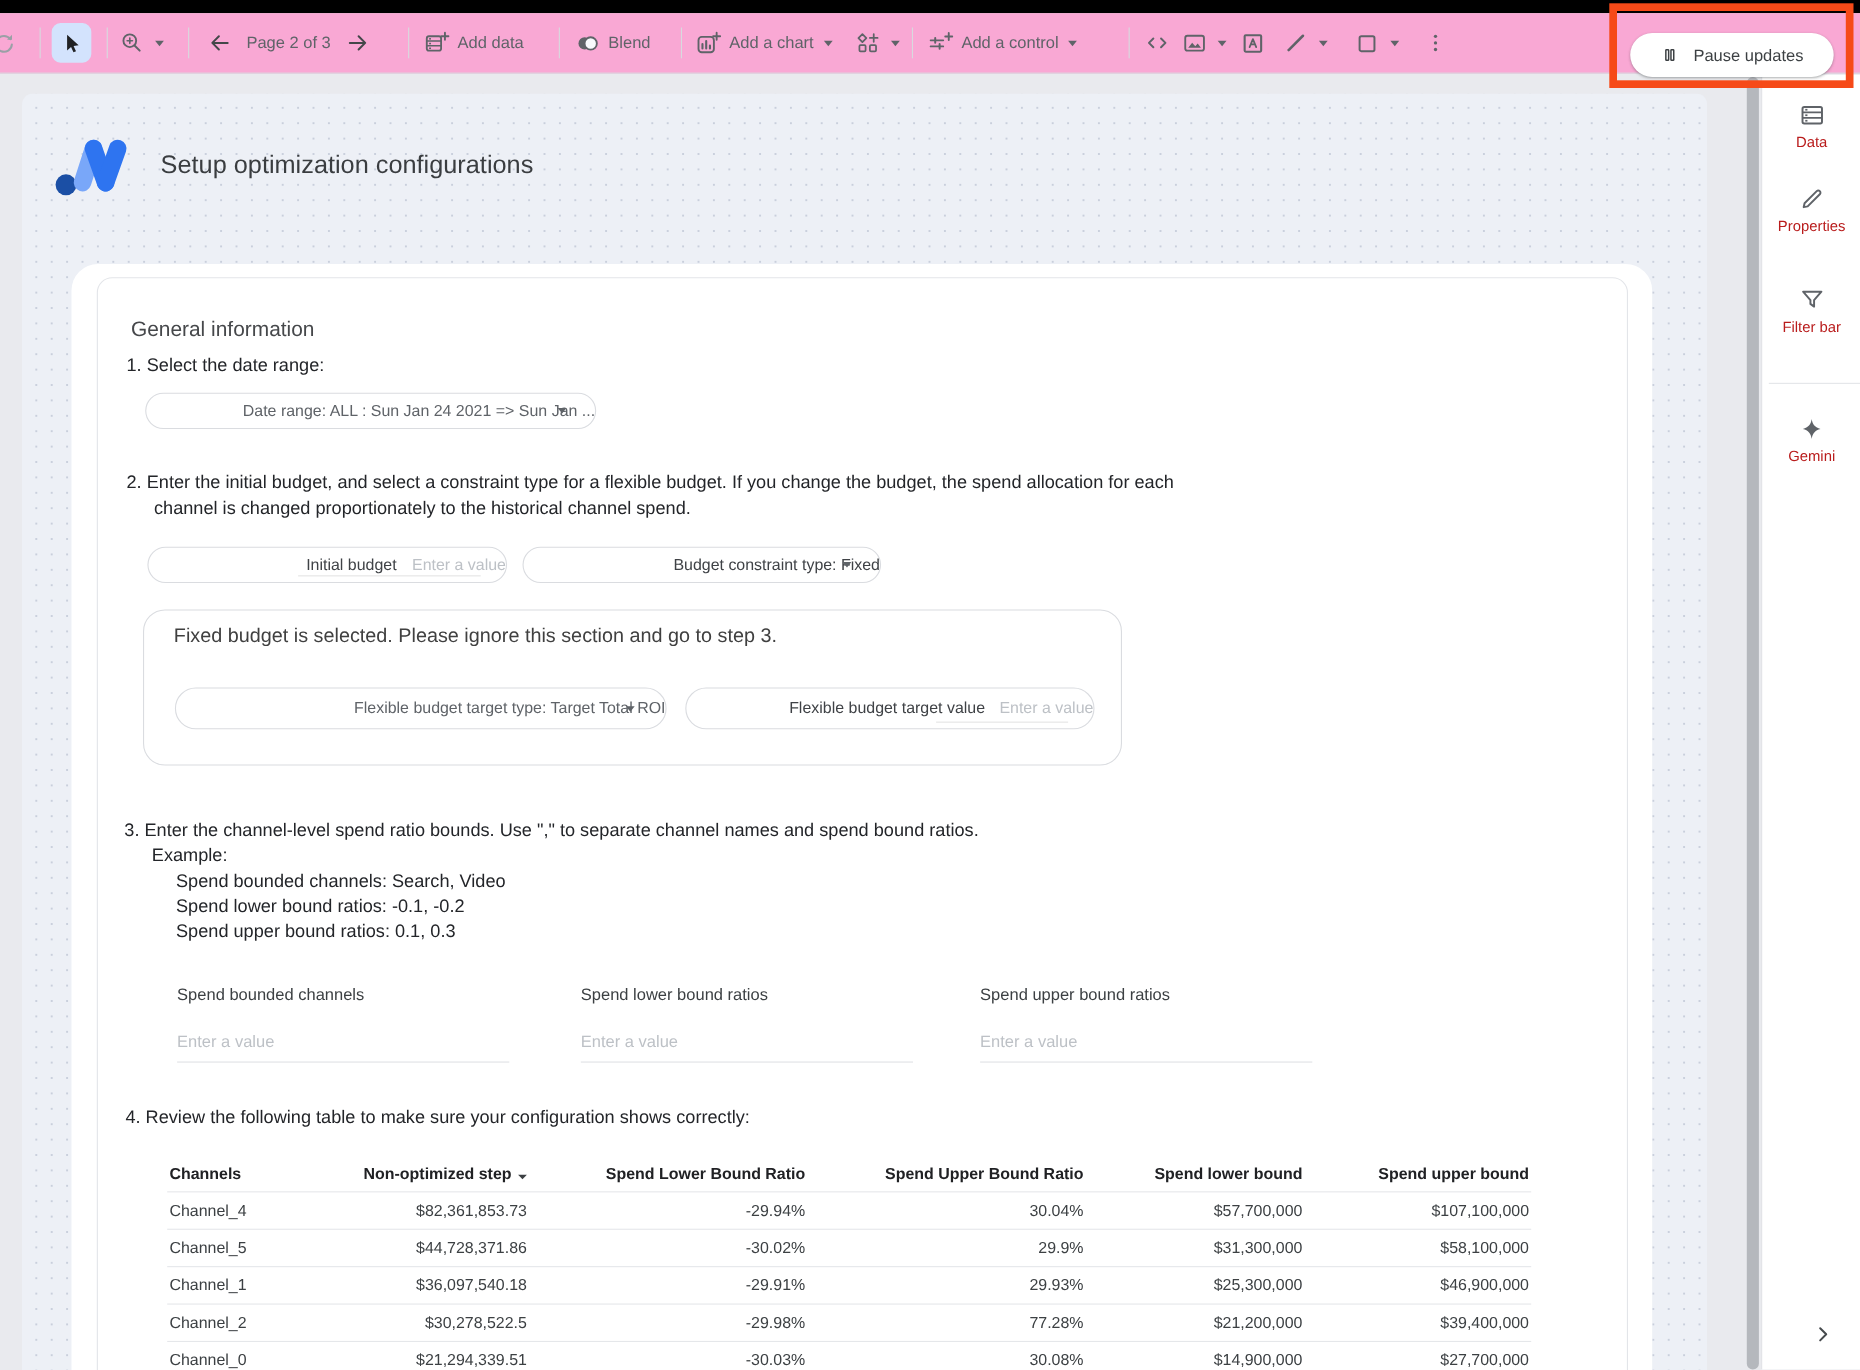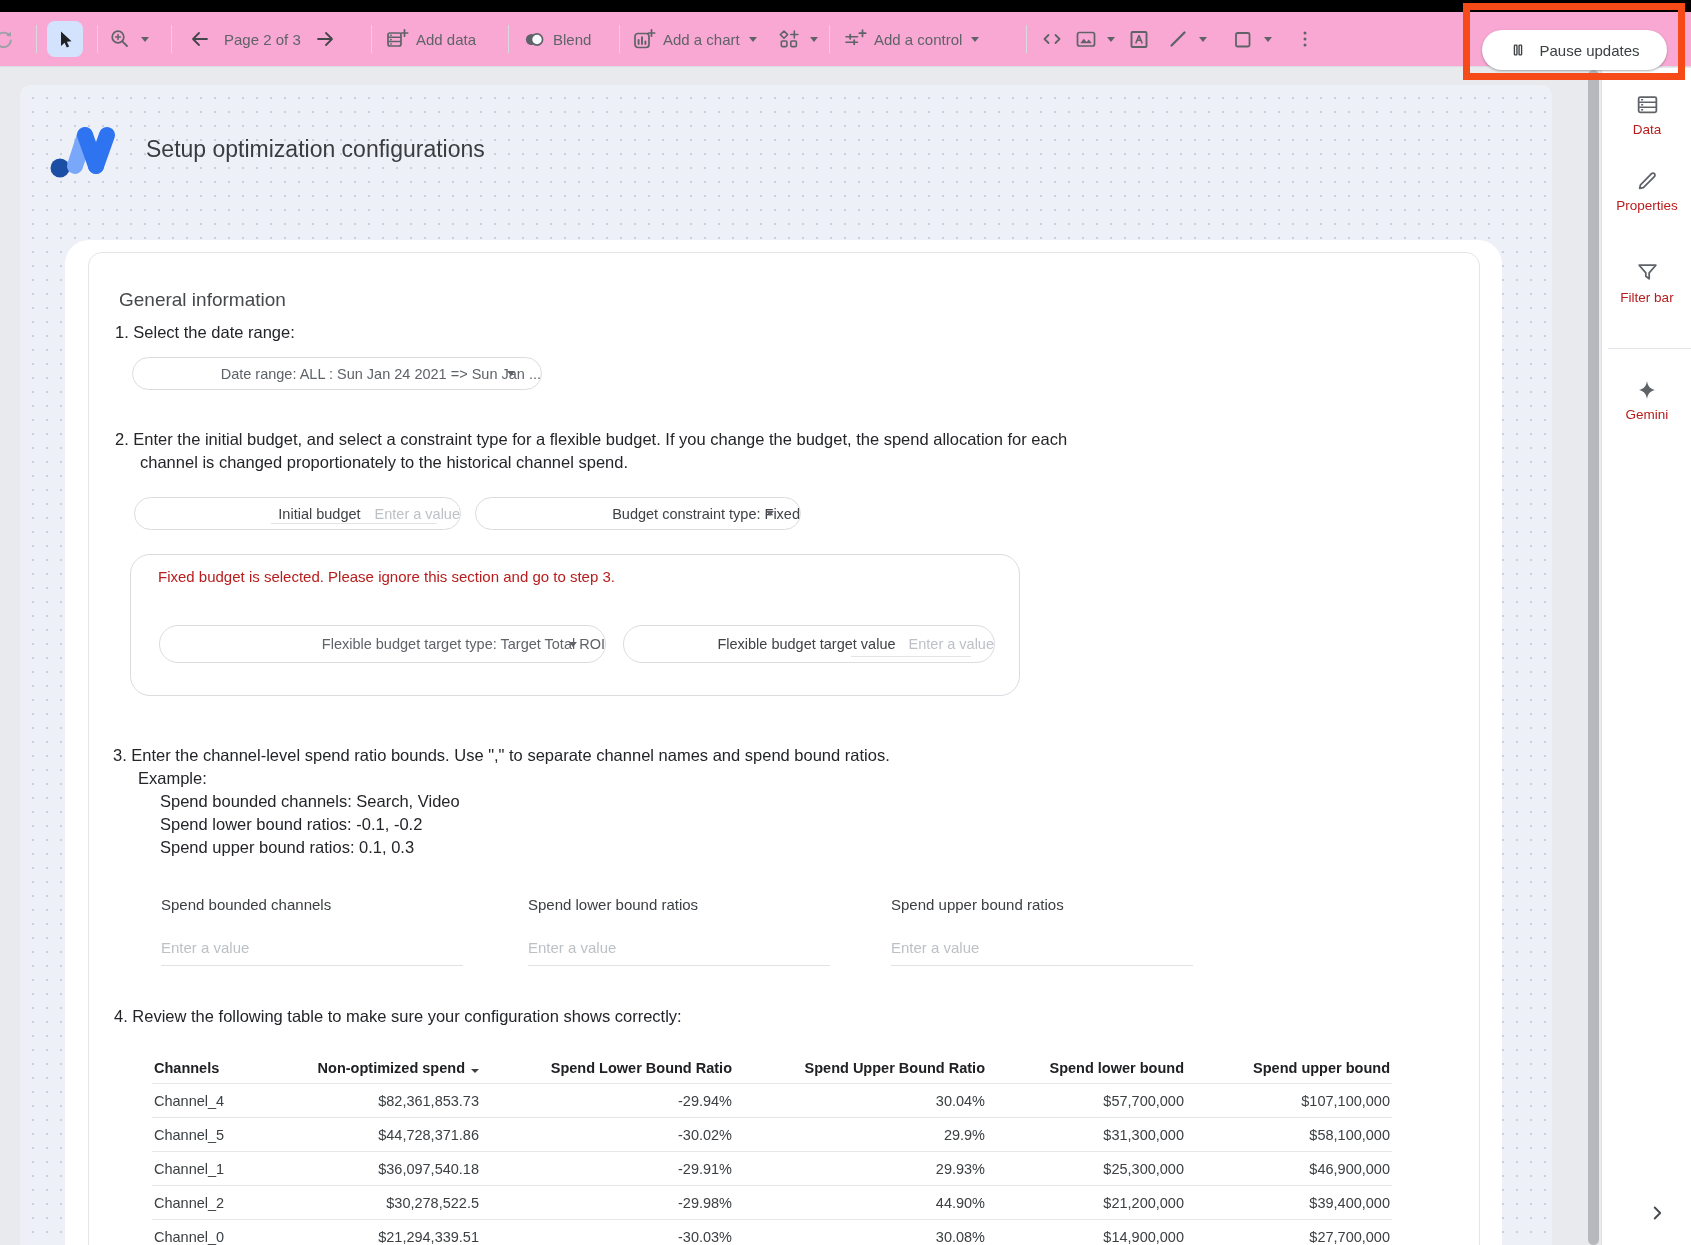--- a/index.html
+++ b/index.html
@@ -50,21 +50,21 @@
   .pill { position:absolute; height:33px; border:1px solid #dadce0; border-radius:17px;
     display:flex; align-items:center; background:#fff;justify-content:flex-end; }
   .pill-lg { height:38px; border-radius:19px; }
   .pill-label { font-size:14.5px; color:#3f4246; white-space:nowrap; }
   .pill-gray { font-size:14.5px; color:#5f6368; white-space:nowrap; }
   .ph { font-size:14.5px; color:#bdc1c6; white-space:nowrap; }
   .ph-underline { position:absolute; height:1px; background:#e4e4e4; bottom:5px; }
 
   .subcard { position:absolute; left:41px; top:301px; width:890px; height:142px;
     border:1px solid #dadce0; border-radius:20px; background:#fff; }
-  .subcard-title { position:absolute; left:27px; top:13px; font-size:15px; color:#b91c1c; white-space:nowrap;text-align:center; }
+  .subcard-title { position:absolute; left:27px; top:13px; font-size:18px; color:#404040; white-space:nowrap;text-align:center; }
 
   .inp-label { position:absolute; font-size:15px; color:#3c4043; white-space:nowrap; }
   .inp-ph { position:absolute; font-size:15px; color:#bdc1c6; white-space:nowrap; }
   .inp-line { position:absolute; width:302px; height:1px; background:#dfe1e5; }
 
   
   .cfg-table { position:absolute; left:63px; top:800px; width:1240px; font-size:14.5px; color:#3c4043; }
   .t-row { display:grid; grid-template-columns:150px 179px 253px 253px 199px 206px; align-items:center; height:34px; }
   .t-head { height:30px; font-weight:bold; color:#202124; }
   .t-row > div { text-align:right; padding-right:2px; }
@@ -304,21 +304,21 @@
 
         <div class="inp-line" style="left:72px; top:712px"></div>
         <div class="inp-line" style="left:439px; top:712px"></div>
         <div class="inp-line" style="left:802px; top:712px"></div>
 
         <div class="step-text" style="left:25px; top:754px">4. Review the following table to make sure your configuration shows correctly:</div>
 
         <div class="cfg-table">
           <div class="t-row t-head">
             <div>Channels</div>
-            <div><span>Non-optimized spend</span><span class="sort-caret"></span></div>
+            <div><span>Non-optimized step</span><span class="sort-caret"></span></div>
             <div>Spend Lower Bound Ratio</div>
             <div>Spend Upper Bound Ratio</div>
             <div>Spend lower bound</div>
             <div>Spend upper bound</div>
           </div>
           <div class="t-row">
             <div>Channel_4</div>
             <div>$82,361,853.73</div>
             <div>-29.94%</div>
             <div>30.04%</div>
@@ -338,21 +338,21 @@
             <div>$36,097,540.18</div>
             <div>-29.91%</div>
             <div>29.93%</div>
             <div>$25,300,000</div>
             <div>$46,900,000</div>
           </div>
           <div class="t-row">
             <div>Channel_2</div>
             <div>$30,278,522.5</div>
             <div>-29.98%</div>
-            <div>44.90%</div>
+            <div>77.28%</div>
             <div>$21,200,000</div>
             <div>$39,400,000</div>
           </div>
           <div class="t-row">
             <div>Channel_0</div>
             <div>$21,294,339.51</div>
             <div>-30.03%</div>
             <div>30.08%</div>
             <div>$14,900,000</div>
             <div>$27,700,000</div>

